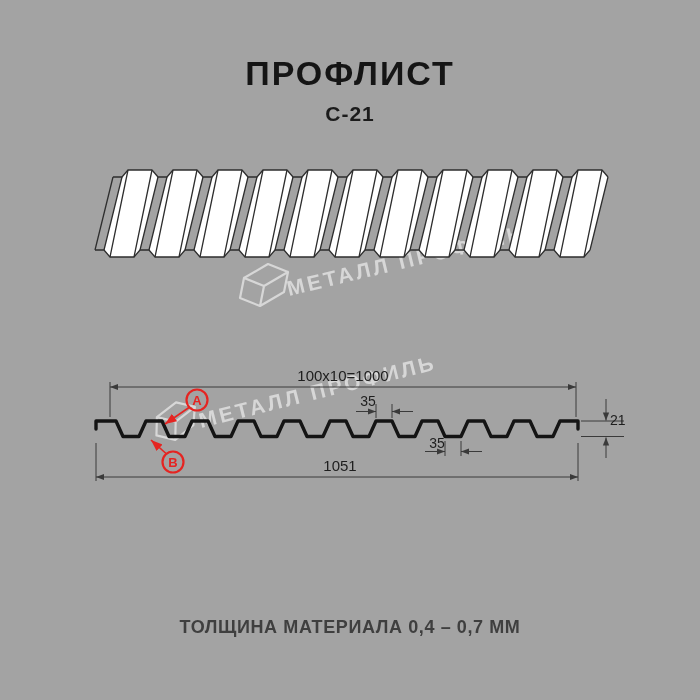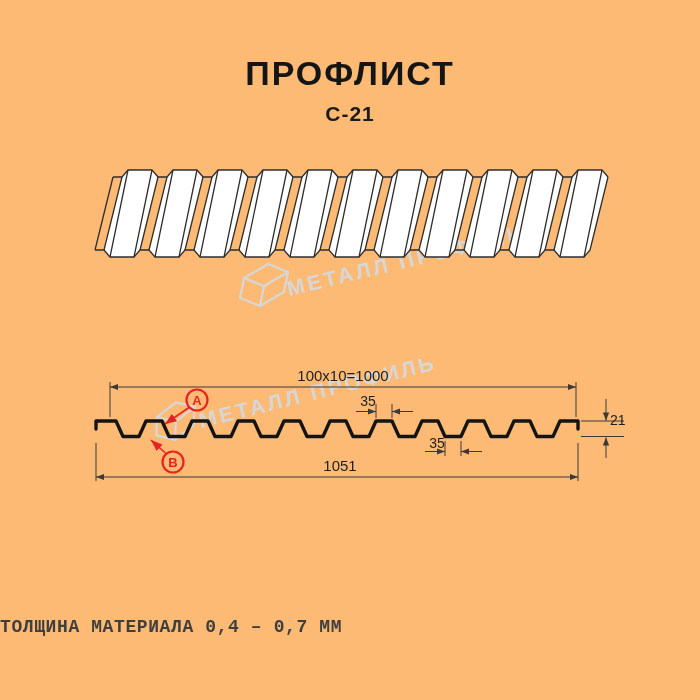--- a/index.html
+++ b/index.html
@@ -1,22 +1,22 @@
 <!DOCTYPE html>
 <html><head>
 <meta charset="utf-8">
 <style>
   html,body{margin:0;padding:0;background:#fff;}
-  .page{position:relative;width:700px;height:700px;background:#fdba74;overflow:hidden;
+  .page{position:relative;width:700px;height:700px;background:#a3a3a3;overflow:hidden;
         font-family:"Liberation Sans",sans-serif;}
   .header{position:absolute;top:54px;left:0;width:700px;text-align:center;}
   .title{margin:0;font-size:34px;font-weight:700;letter-spacing:2px;color:#151515;}
   .subtitle{margin-top:9px;font-size:21px;font-weight:700;letter-spacing:1px;color:#1b1b1b;}
-  .footer{position:absolute;top:617px;left:0;width:700px;text-align:left;
-          font-size:18px;font-weight:700;letter-spacing:0.6px;color:#3f3f3f;font-family:Liberation Mono, monospace;}
+  .footer{position:absolute;top:617px;left:0;width:700px;text-align:center;
+          font-size:18px;font-weight:700;letter-spacing:0.6px;color:#3f3f3f;}
   svg{position:absolute;left:0;top:0;}
   .wm-text{font-size:21px;font-weight:700;letter-spacing:3px;fill:#d7d7d7;}
   .dim-line{stroke:#3a3a3a;stroke-width:1;fill:none;}
   .dim-text{font-size:15px;fill:#1e1e1e;}
   .dim-text-sm{font-size:14px;fill:#1e1e1e;}
   .sheet-line{stroke:#2e2e2e;stroke-width:1.3;fill:none;stroke-linejoin:round;}
   .sheet-face{fill:#ffffff;stroke:none;}
   .profile{stroke:#141414;stroke-width:3.4;fill:none;stroke-linejoin:round;stroke-linecap:round;}
   .red-line{stroke:#e52421;stroke-width:1.6;fill:none;}
   .red-circle{stroke:#e52421;stroke-width:2.2;fill:none;}

